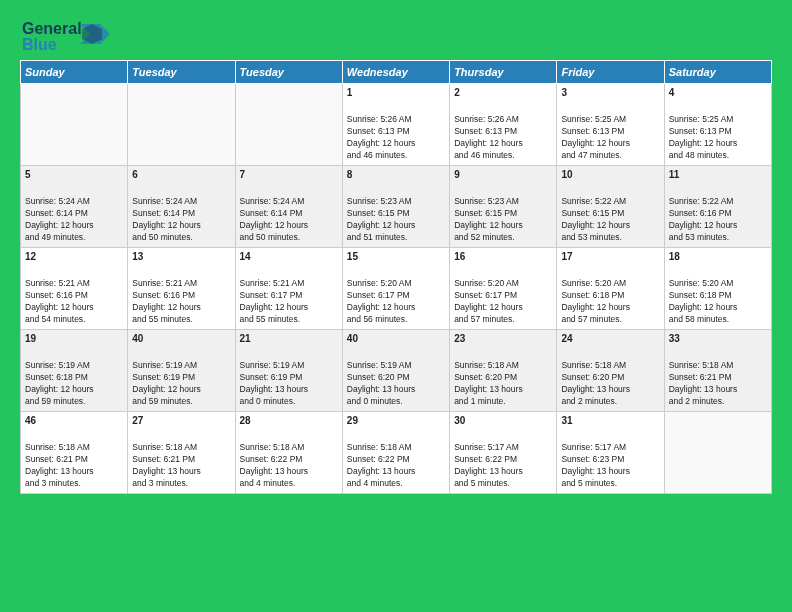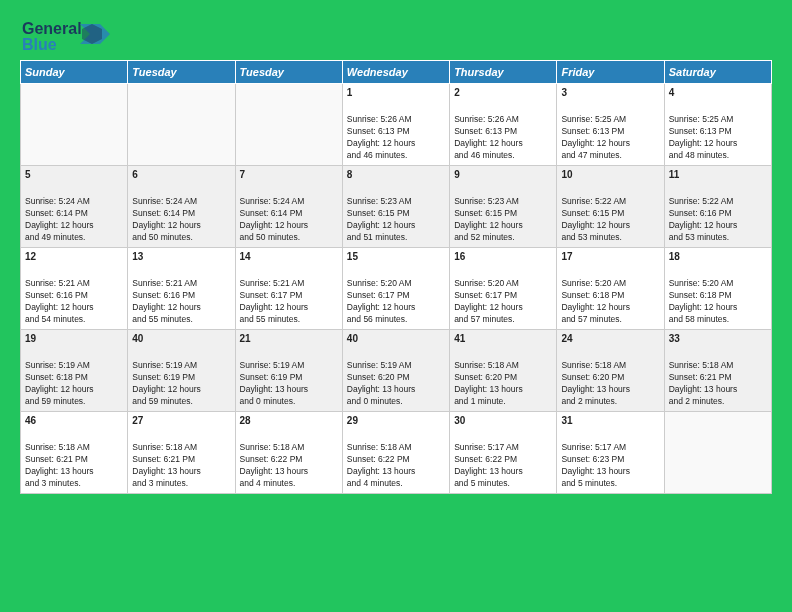--- a/index.html
+++ b/index.html
@@ -272,21 +272,21 @@
 and 0 minutes.</div>
           </td>
           <td>
             <span class="day-num">40</span>
             <div class="day-info" style="white-space: pre-line;">Sunrise: 5:19 AM
 Sunset: 6:20 PM
 Daylight: 13 hours
 and 0 minutes.</div>
           </td>
           <td>
-            <span class="day-num">41</span>
+            <span class="day-num">23</span>
             <div class="day-info" style="white-space: pre-line;">Sunrise: 5:18 AM
 Sunset: 6:20 PM
 Daylight: 13 hours
 and 1 minute.</div>
           </td>
           <td>
             <span class="day-num">24</span>
             <div class="day-info" style="white-space: pre-line;">Sunrise: 5:18 AM
 Sunset: 6:20 PM
 Daylight: 13 hours

